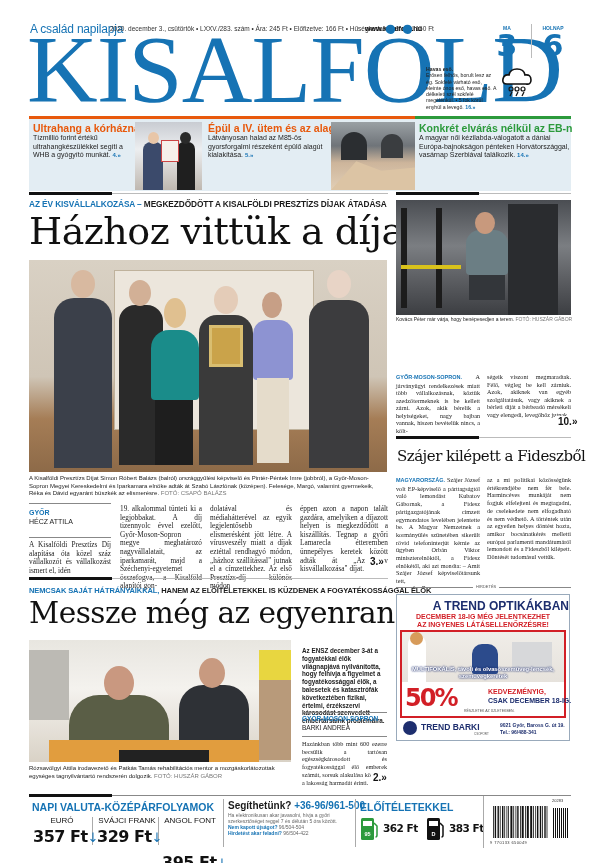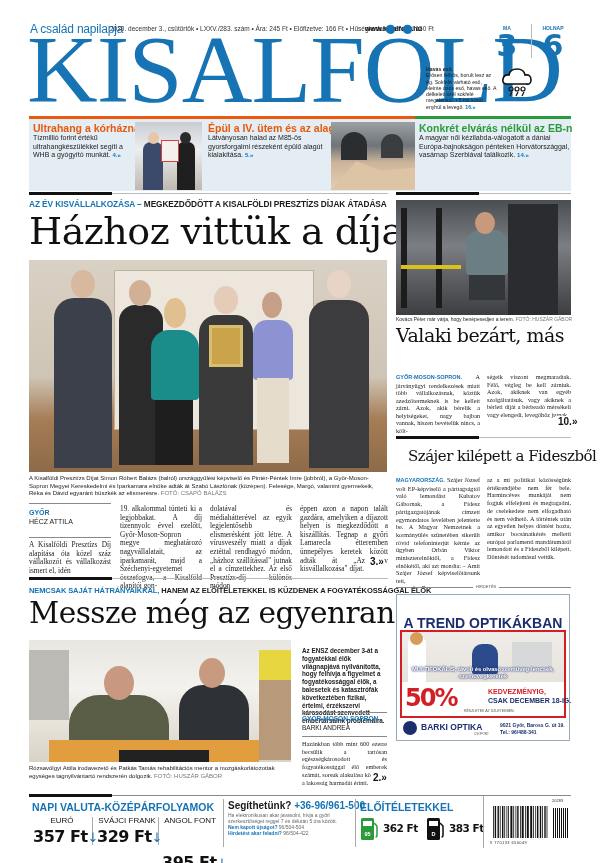--- a/index.html
+++ b/index.html
@@ -150,30 +150,29 @@
   <div class="abs" style="left:5px;top:8px;width:6px;height:100px;background:#1c1c1c"></div>
   <div class="abs" style="left:40px;top:8px;width:6px;height:100px;background:#1c1c1c"></div>
   <div class="abs" style="left:5px;top:65px;width:60px;height:4px;background:#d9c21b"></div>
   <div class="abs" style="left:112px;top:4px;width:50px;height:111px;background:#2a2c2f"></div>
   <div class="abs" style="left:70px;top:30px;width:42px;height:45px;background:#6b7e84;border-radius:14px 14px 4px 4px"></div>
   <div class="abs" style="left:73px;top:75px;width:36px;height:25px;background:#33363a"></div>
   <div class="abs" style="left:79px;top:12px;width:20px;height:22px;background:#c8997d;border-radius:50%"></div>
 </div>
 <div class="abs caption" style="left:396px;top:316px;width:180px;font-size:5px;white-space:nowrap"><span>Kovács Péter már várja, hogy benépesedjen a terem.</span> <span class="credit">FOTÓ: HUSZÁR GÁBOR</span></div>
 <div class="abs head" style="left:396px;top:324px;font-size:19px;line-height:22px">
-  <div>Valaki bezárt, más</div>
 </div>
 <div class="abs col" style="left:396px;top:373px;width:84px;font-size:6.2px;line-height:7.5px"><b class="blue" style="font-family:'Liberation Sans',sans-serif;font-size:5.5px">GYŐR-MOSON-SOPRON.</b><span> A járványügyi rendelkezések miatt több vállalkozásnak, köztük azedzőtermeknek is be kellett zárni. Azok, akik bérelik a helyiségeket, nagy bajban vannak, hiszen bevételük nincs, a költ-</span></div>
 <div class="abs col" style="left:487px;top:373px;width:84px;font-size:6.2px;line-height:7.5px">ségeik viszont megmaradtak. Félő, végleg be kell zárniuk. Azok, akiknek van egyéb szolgáltatásuk, vagy akiknek a bérleti díját a bérbeadó mérsékeli vagy elengedi, levegőhöz jutnak.</div>
 <div class="abs pg" style="left:555px;top:416px;padding-left:3px">10.»</div>
 
 <div class="abs rule-b" style="left:396px;top:436px;width:83px"></div>
 <div class="abs rule" style="left:479px;top:437px;width:92px"></div>
 
-<div class="abs head" style="left:408px;top:446px;font-size:15px;line-height:20px">Szájer kilépett a Fideszből</div>
+<div class="abs head" style="left:397px;top:446px;font-size:15px;line-height:20px">Szájer kilépett a Fideszből</div>
 <div class="abs col" style="left:396px;top:476px;width:84px;font-size:6.2px;line-height:7.7px"><b class="blue" style="font-family:'Liberation Sans',sans-serif;font-size:5.5px">MAGYARORSZÁG.</b><span> Szájer József volt EP-képviselő a párttagságtól való lemondást Kubatov Gábornak, a Fidesz pártigazgatójának címzett egymondatos levelében jelentette be. A Magyar Nemzetnek a kormányülés szünetében sikerült rövid telefoninterjút kérnie az ügyben Orbán Viktor miniszterelnöktől, a Fidesz elnökétől, aki azt mondta: – Amit Szájer József képviselőtársunk tett,</span></div>
 <div class="abs col" style="left:487px;top:476px;width:84px;font-size:6.2px;line-height:7.7px">az a mi politikai közösségünk értékrendjébe nem fér bele. Harmincéves munkáját nem fogjuk elfelejteni és megtagadni, de cselekedete nem elfogadható és nem védhető. A történtek után az egyetlen helyes döntést hozta, amikor bocsánatkérés melletti európai parlamenti mandátumáról lemondott és a Fideszből kilépett. Döntését tudomásul vettük.</div>
 
 <div class="abs rule" style="left:396px;top:587px;width:175px;background:#888"></div>
 <div class="abs" style="left:473px;top:584px;font-size:4px;background:#fff;padding:0 3px;color:#555">HIRDETÉS</div>
 
 <div class="abs rule-b" style="left:29px;top:577px;width:83px"></div>
 <div class="abs rule" style="left:112px;top:578px;width:276px"></div>
 
 <div class="abs kicker" style="left:29px;top:586px;font-size:7.5px"><span class="blue">NEMCSAK SAJÁT HÁTRÁNYAIKKAL,</span><span> HANEM AZ ELŐÍTÉLETEKKEL IS KÜZDENEK A FOGYATÉKOSSÁGGAL ÉLŐK</span></div>
@@ -196,37 +195,37 @@
 <div class="abs rule" style="left:302px;top:712px;width:85px;background:#888"></div>
 <div class="abs" style="left:302px;top:715px;width:85px">
   <div class="byl-loc" style="font-size:6.5px">GYŐR-MOSON-SOPRON</div>
   <div class="byl-name" style="font-size:6.5px">BARKI ANDREA</div>
 </div>
 <div class="abs rule" style="left:302px;top:736px;width:85px;background:#888"></div>
 <div class="abs col" style="left:302px;top:740px;width:85px;font-size:6.2px;line-height:7.7px">Hazánkban több mint 600 ezerre becsülik a tartósan egészségkárosodott és fogyatékossággal élő emberek számát, sorsuk alakulása közvetve a lakosság harmadát érinti.</div>
 <div class="abs pg" style="left:371px;top:772px;padding-left:2px">2.»</div>
 
 <div class="abs" id="ad">
-  <div style="text-align:center;font-weight:bold;font-size:14px;color:#1d2e6e;margin-top:20px">A TREND OPTIKÁKBAN</div>
+  <div style="text-align:right;font-weight:bold;font-size:12px;color:#1d2e6e;margin-top:4px">A TREND OPTIKÁKBAN</div>
   <div style="text-align:center;font-weight:bold;font-size:7px;color:#d21f26;line-height:8px">DECEMBER 18-IG MÉG JELENTKEZHET</div>
   <div style="text-align:center;font-weight:bold;font-size:7px;color:#d21f26;line-height:8px">AZ INGYENES LÁTÁSELLENŐRZÉSRE!</div>
   <div class="abs" style="left:3px;top:35px;width:166px;height:88px;border:2px solid #d21f26;background:linear-gradient(180deg,#f0ede8 0%,#e6e2dc 60%,#d8d4ce 100%)">
     <div class="abs" style="left:6px;top:4px;width:18px;height:50px;background:#fff;border-radius:8px 8px 0 0"></div>
     <div class="abs" style="left:8px;top:0;width:13px;height:13px;background:#d79b5a;border-radius:50%"></div>
     <div class="abs" style="left:70px;top:12px;width:26px;height:30px;background:#2c4b8c;border-radius:10px 10px 2px 2px"></div>
     <div class="abs" style="left:110px;top:10px;width:40px;height:26px;background:#d7d8da"></div>
     <div class="abs" style="left:0;top:34px;width:162px;font-weight:bold;font-size:5.8px;text-align:center;color:#fff;text-shadow:0 0 2px #1d2e6e,0 0 2px #1d2e6e;line-height:7px">MULTIFOKÁLIS, távoli és olvasószemüveg-lencsék, szemüvegkeretek</div>
     <div class="abs" style="left:0;top:50px;width:162px;height:34px;background:#fff"></div>
     <div class="abs" style="left:3px;top:48px;font-size:24px;font-weight:900;color:#d21f26;font-family:'DejaVu Sans',sans-serif;letter-spacing:-2px;line-height:36px">50%</div>
     <div class="abs" style="left:86px;top:56px;font-size:7px;font-weight:bold;color:#d21f26">KEDVEZMÉNYIG,</div>
     <div class="abs" style="left:86px;top:65px;font-size:7px;font-weight:bold;color:#1d2e6e;white-space:nowrap">CSAK DECEMBER 18-IG.</div>
     <div class="abs" style="left:62px;top:77px;font-size:3.5px;color:#555">RÉSZLETEK AZ ÜZLETEKBEN.</div>
   </div>
   <div class="abs" style="left:6px;top:126px;width:14px;height:14px;border-radius:50%;background:#1d2e6e"></div>
-  <div class="abs" style="left:24px;top:127px;font-size:8.5px;font-weight:bold;color:#1d2e6e">BARKI OPTIKA</div>
+  <div class="abs" style="left:24px;top:127px;font-size:8.5px;font-weight:bold;color:#1d2e6e">TREND BARKI</div>
   <div class="abs" style="left:77px;top:137px;font-size:3px;color:#555">CSOPORT</div>
   <div class="abs" style="left:103px;top:127px;font-size:5px;font-weight:bold;color:#1d2e6e;white-space:nowrap">9021 Győr, Baross G. út 19.</div>
   <div class="abs" style="left:103px;top:134px;font-size:5px;font-weight:bold;color:#1d2e6e;white-space:nowrap">Tel.: 96/488-341</div>
 </div>
 
 <div class="abs rule-b" style="left:29px;top:794px;width:83px"></div>
 <div class="abs rule" style="left:112px;top:795px;width:459px;background:#888"></div>
 
 <div class="abs fx-h" style="left:32px;top:801px">NAPI VALUTA-KÖZÉPÁRFOLYAMOK</div>
 <div class="abs fx-lab" style="left:32px;top:816px;width:60px">EURÓ</div>

